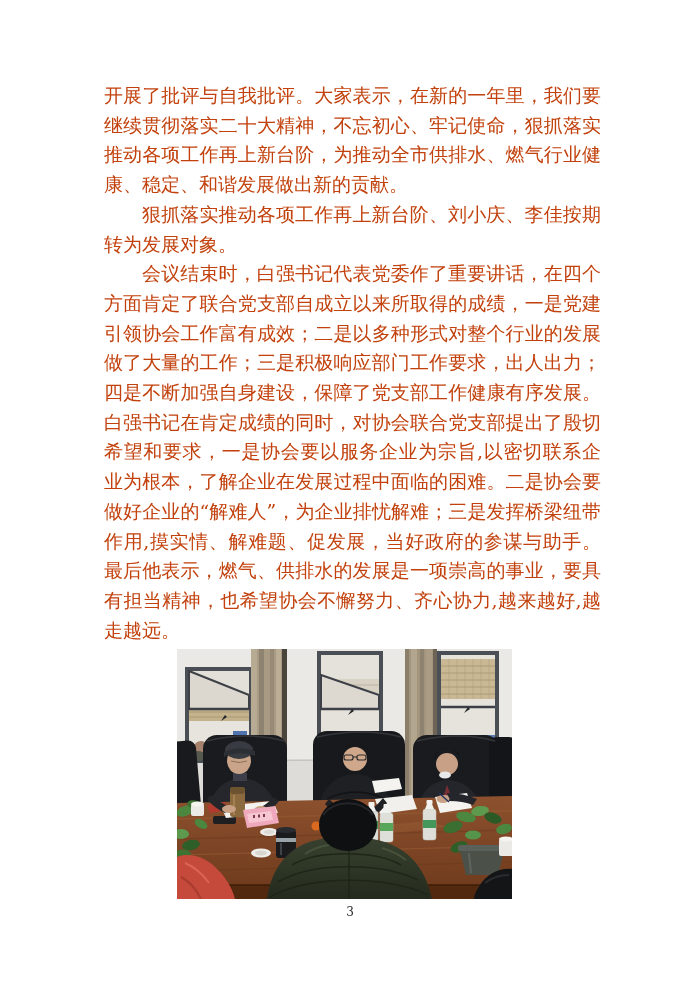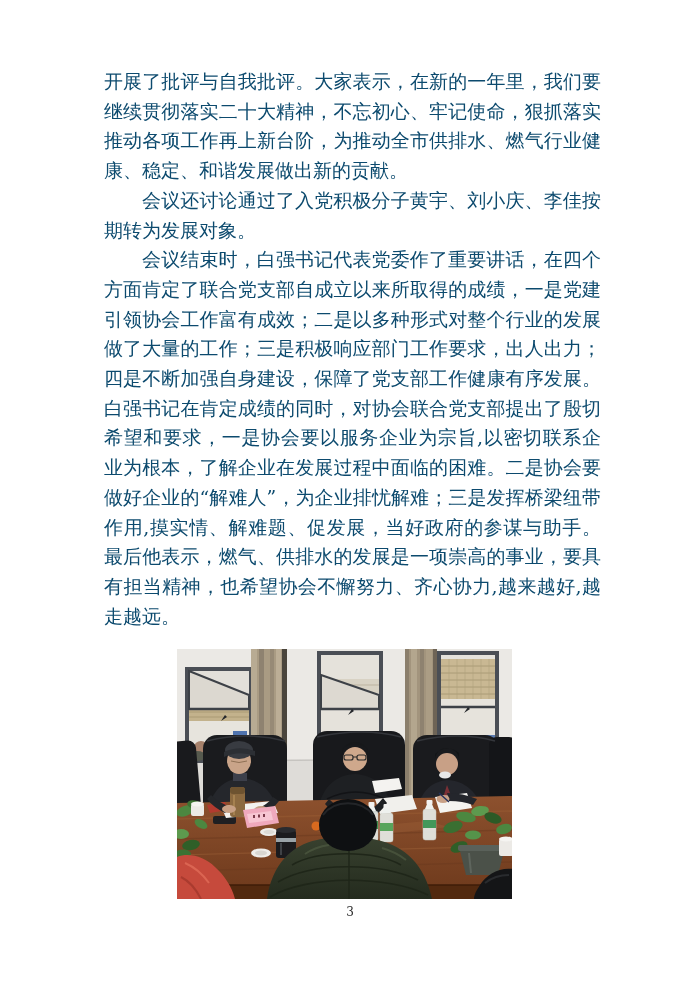--- a/index.html
+++ b/index.html
@@ -1,22 +1,22 @@
 <!DOCTYPE html>
 <html><head>
 <meta charset="utf-8">
 <style>
   html,body{margin:0;padding:0;background:#ffffff;}
   .page{
     position:relative;width:700px;height:989px;background:#ffffff;overflow:hidden;
     font-family:"DejaVu Serif","Liberation Serif",serif;
   }
   .text-block{
-    position:absolute;left:104px;top:67px;width:497px;
-    font-size:19px;line-height:29.7px;color:#0c4a6e;
+    position:absolute;left:104px;top:81px;width:497px;
+    font-size:19px;line-height:29.7px;color:#c2410c;
     text-align:justify;text-justify:inter-ideograph;
   }
   .para{margin:0;padding:0;}
   .para.indent{text-indent:2em;}
   .photo{
     position:absolute;left:177px;top:649px;width:335px;height:250px;margin:0;
     overflow:hidden;
   }
   .photo svg{display:block;}
   .page-number{
@@ -24,21 +24,21 @@
     font-size:12px;color:#2a2a2a;
   }
 </style>
 </head>
 <body>
 
 <div class="page">
 
   <div class="text-block">
     <p class="para">开展了批评与自我批评。大家表示，在新的一年里，我们要继续贯彻落实二十大精神，不忘初心、牢记使命，狠抓落实推动各项工作再上新台阶，为推动全市供排水、燃气行业健康、稳定、和谐发展做出新的贡献。</p>
-    <p class="para indent">会议还讨论通过了入党积极分子黄宇、刘小庆、李佳按期转为发展对象。</p>
+    <p class="para indent">狠抓落实推动各项工作再上新台阶、刘小庆、李佳按期转为发展对象。</p>
     <p class="para indent">会议结束时，白强书记代表党委作了重要讲话，在四个方面肯定了联合党支部自成立以来所取得的成绩，一是党建引领协会工作富有成效；二是以多种形式对整个行业的发展做了大量的工作；三是积极响应部门工作要求，出人出力；四是不断加强自身建设，保障了党支部工作健康有序发展。白强书记在肯定成绩的同时，对协会联合党支部提出了殷切希望和要求，一是协会要以服务企业为宗旨,以密切联系企业为根本，了解企业在发展过程中面临的困难。二是协会要做好企业的“解难人”，为企业排忧解难；三是发挥桥梁纽带作用,摸实情、解难题、促发展，当好政府的参谋与助手。最后他表示，燃气、供排水的发展是一项崇高的事业，要具有担当精神，也希望协会不懈努力、齐心协力,越来越好,越走越远。</p>
   </div>
 
   <figure class="photo">
     <svg width="335" height="250" viewBox="0 0 335 250" xmlns="http://www.w3.org/2000/svg">
       <defs>
         <linearGradient id="tableGrad" x1="0" y1="0" x2="0" y2="1">
           <stop offset="0" stop-color="#8d512e"></stop>
           <stop offset="1" stop-color="#713c1e"></stop>
         </linearGradient>

